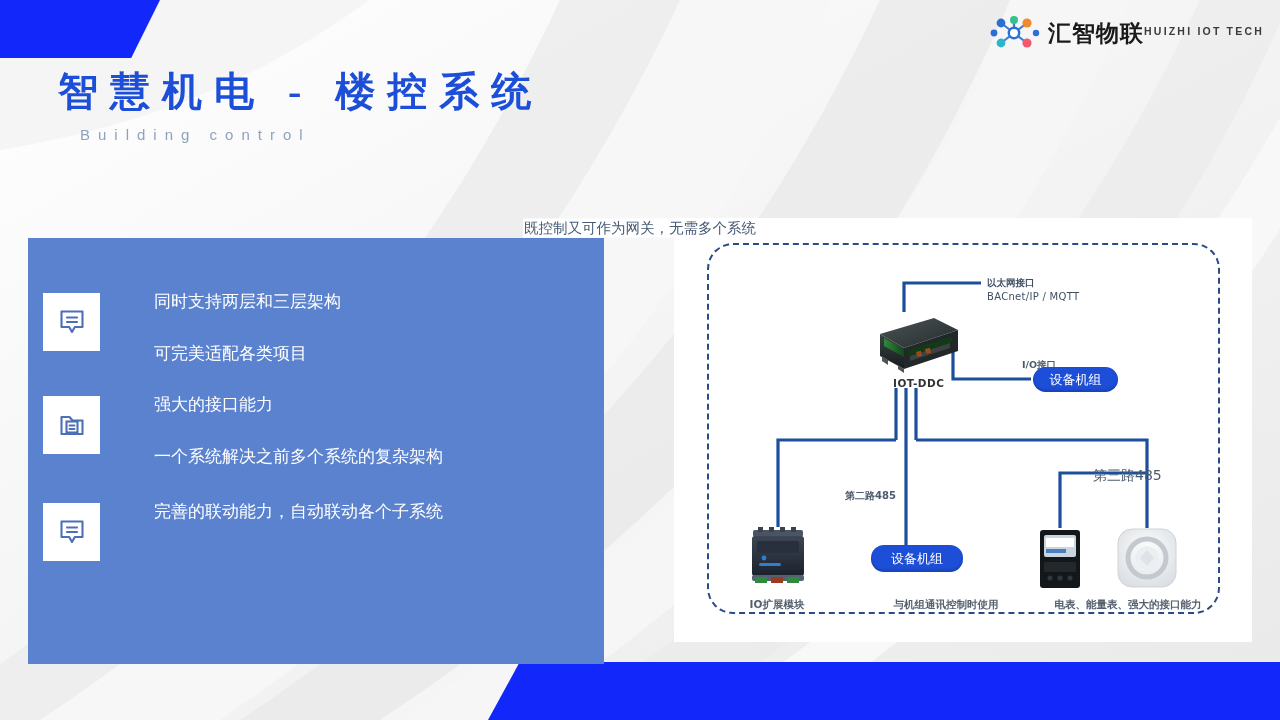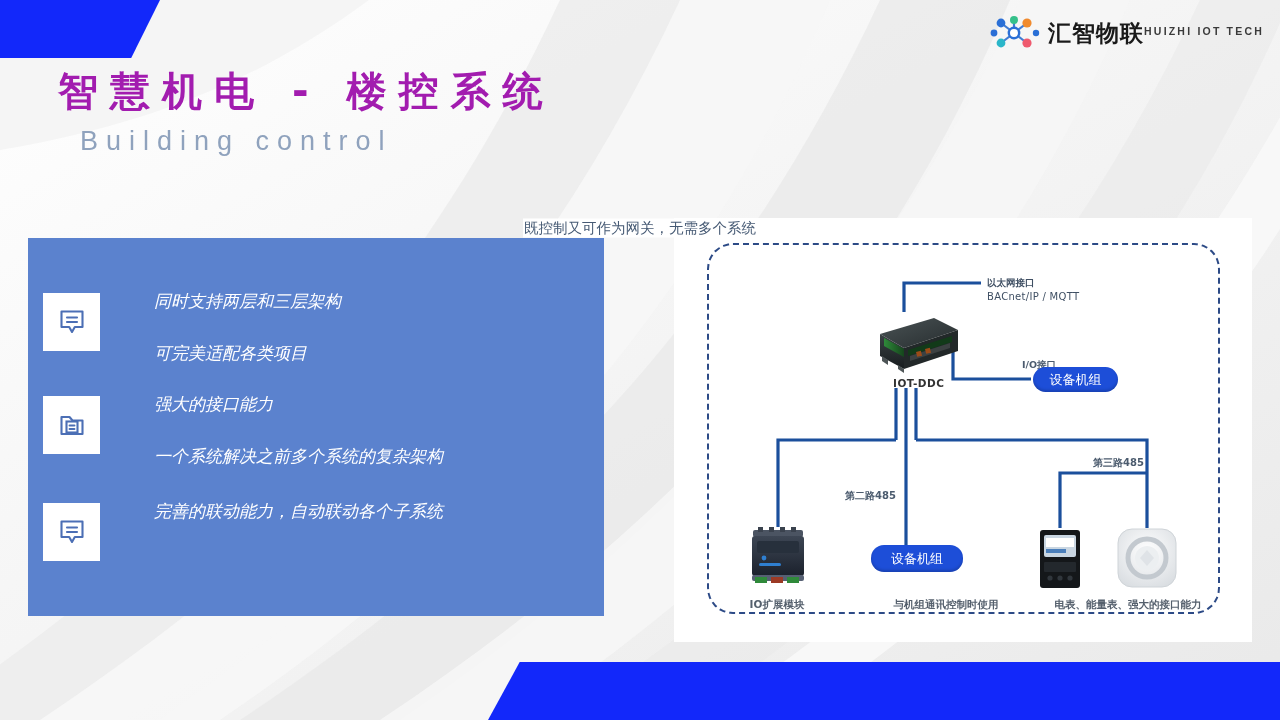--- a/index.html
+++ b/index.html
@@ -28,42 +28,41 @@
   
   #header{position:absolute;left:0;top:0;width:1280px;height:200px;}
   .slide-title{
     position:absolute;left:58px;top:64px;
     font-size:40px;font-weight:bold;color:#1228fa;
     letter-spacing:12px;white-space:nowrap;
     font-family:"DejaVu Sans","Liberation Sans",sans-serif;
   }
   .slide-subtitle{
     position:absolute;left:80px;top:126px;
-    font-size:27px;color:#8fa2bd;letter-spacing:8px;white-space:nowrap;
+    font-size:15px;color:#8fa2bd;letter-spacing:8px;white-space:nowrap;
     font-family:"Liberation Sans",sans-serif;
   }
 
   
   #logo{position:absolute;right:16px;top:12px;display:flex;align-items:center;gap:8px;}
   #logo .mark{width:52px;height:42px;flex:0 0 auto;}
   #logo .words{display:flex;flex-direction:row;line-height:1;}
   #logo .cn{
     font-size:23px;font-weight:bold;color:#1a1a1a;letter-spacing:1px;
     font-family:"DejaVu Sans","Liberation Sans",sans-serif;
   }
   #logo .en{
     font-size:10.5px;font-weight:bold;color:#3a3a3a;letter-spacing:2.2px;
     margin-top:4px;
   }
 
   
   #features{
-    position:absolute;left:28px;top:238px;width:576px;height:378px;
+    position:absolute;left:28px;top:238px;width:576px;height:426px;
     background:#5b82ce;
-    font-style:italic;
   }
   .feature-row{position:absolute;display:flex;align-items:flex-start;}
   .fbox{
     width:57px;height:58px;background:#fff;flex:0 0 auto;
     display:flex;align-items:center;justify-content:center;
   }
   .ftexts{margin-left:54px;display:flex;flex-direction:column;}
   .ftext{
     color:#ffffff;font-size:17px;line-height:1.05;white-space:nowrap;
     font-family:"DejaVu Sans","Liberation Sans",sans-serif;
@@ -90,21 +89,21 @@
   
   .dlabel{
     position:absolute;color:#4b5b6e;white-space:nowrap;
     font-family:"DejaVu Sans","Liberation Sans",sans-serif;
   }
   .eth{left:987px;top:276px;font-size:9.5px;line-height:1.45;color:#3f4f63;font-weight:bold;}
   .eth .l2{font-weight:normal;font-size:10px;letter-spacing:.3px;}
   .io-port{left:978px;top:359px;font-size:9.5px;font-weight:bold;padding-left:44px;}
   .ddc{left:893px;top:377px;font-size:10.5px;font-weight:bold;color:#333;letter-spacing:.5px;}
   .bus2{left:845px;top:489px;font-size:10px;font-weight:bold;}
-  .bus3{left:1093px;top:456px;font-size:10px;font-weight:bold;}
+  .bus3{left:1093px;top:467px;font-size:14px;font-weight:normal;}
   .cap{font-size:10.5px;color:#55606d;font-weight:bold;text-align:center;}
   .cap1{left:722px;top:598px;width:110px;}
   .cap2{left:862px;top:598px;width:168px;}
   .cap3{left:1030px;top:598px;width:196px;}
 
   
   .pill{
     position:absolute;display:flex;align-items:center;justify-content:center;
     background:#1d4ed8;border-radius:13px;color:#fff;font-size:13px;
     font-family:"DejaVu Sans","Liberation Sans",sans-serif;
@@ -140,21 +139,21 @@
     <path d="M560,720 C860,520 1060,300 1200,0 L1290,0 C1150,330 930,550 680,720 Z" fill="#eaeaea" opacity=".6"></path>
     <path d="M700,720 C1000,520 1200,300 1340,0 L1400,0 C1260,330 1040,550 790,720 Z" fill="#f8f8f8" opacity=".9"></path>
     <path d="M0,150 C180,120 300,60 420,-40 L420,-80 L-40,-80 Z" fill="#f5f5f5"></path>
   </svg>
 </div>
 
 <div class="shape-tl" style="background: rgb(18, 40, 250);"></div>
 <div class="shape-br" style="background: rgb(18, 40, 250);"></div>
 
 <div id="header">
-  <div class="slide-title" style="color: #a21caf;">智慧机电 - 楼控系统</div>
+  <div class="slide-title" style="color: #1d4ed8; font-family: Liberation Serif, serif;">智慧机电 - 楼控系统</div>
   <div class="slide-subtitle">Building control</div>
 </div>
 
 <div id="logo">
   <span class="mark">
     <svg viewBox="0 0 52 42" width="52" height="42">
       <g stroke="#2f6fd0" stroke-width="2.2" fill="none" opacity=".9">
         <path d="M13,11 L26,21 L13,31"></path>
         <path d="M26,21 L39,11"></path>
         <path d="M26,21 L39,31"></path>

